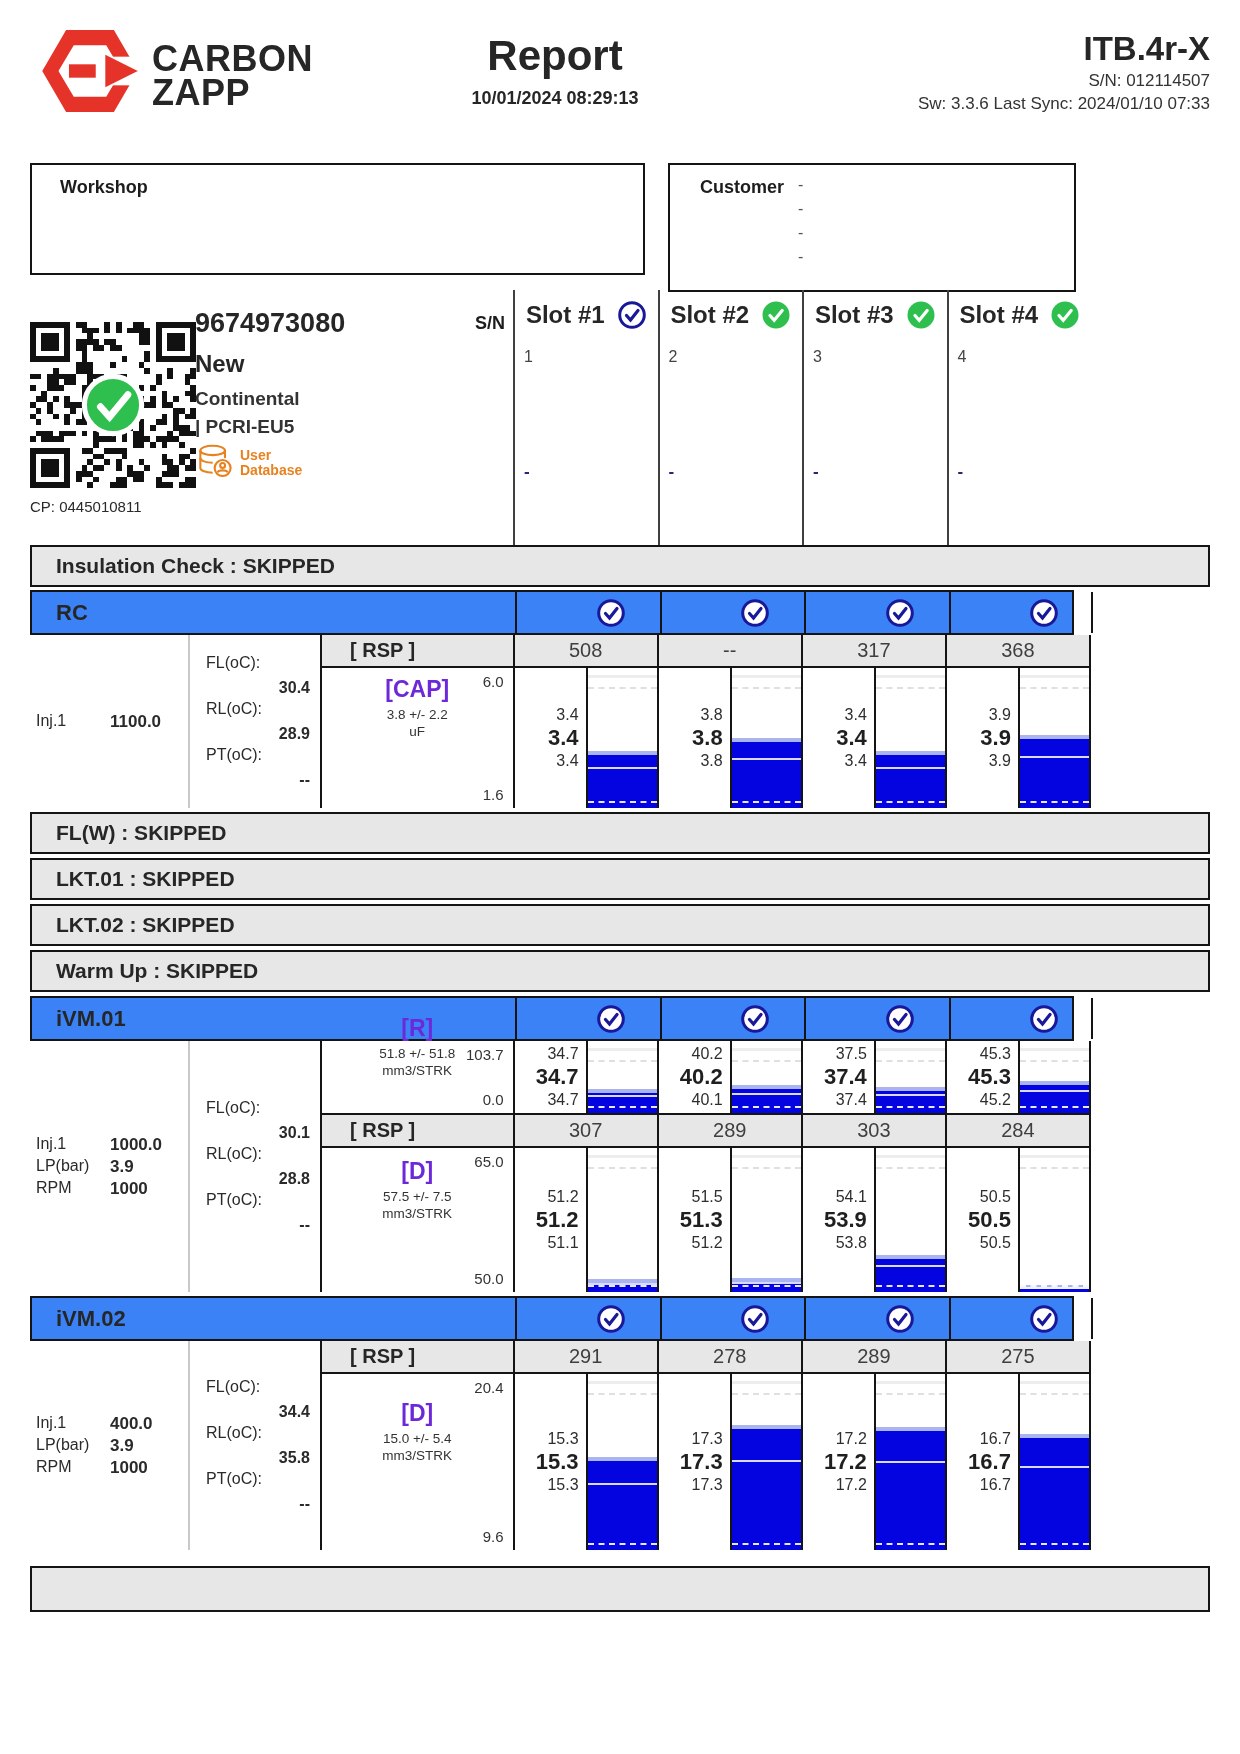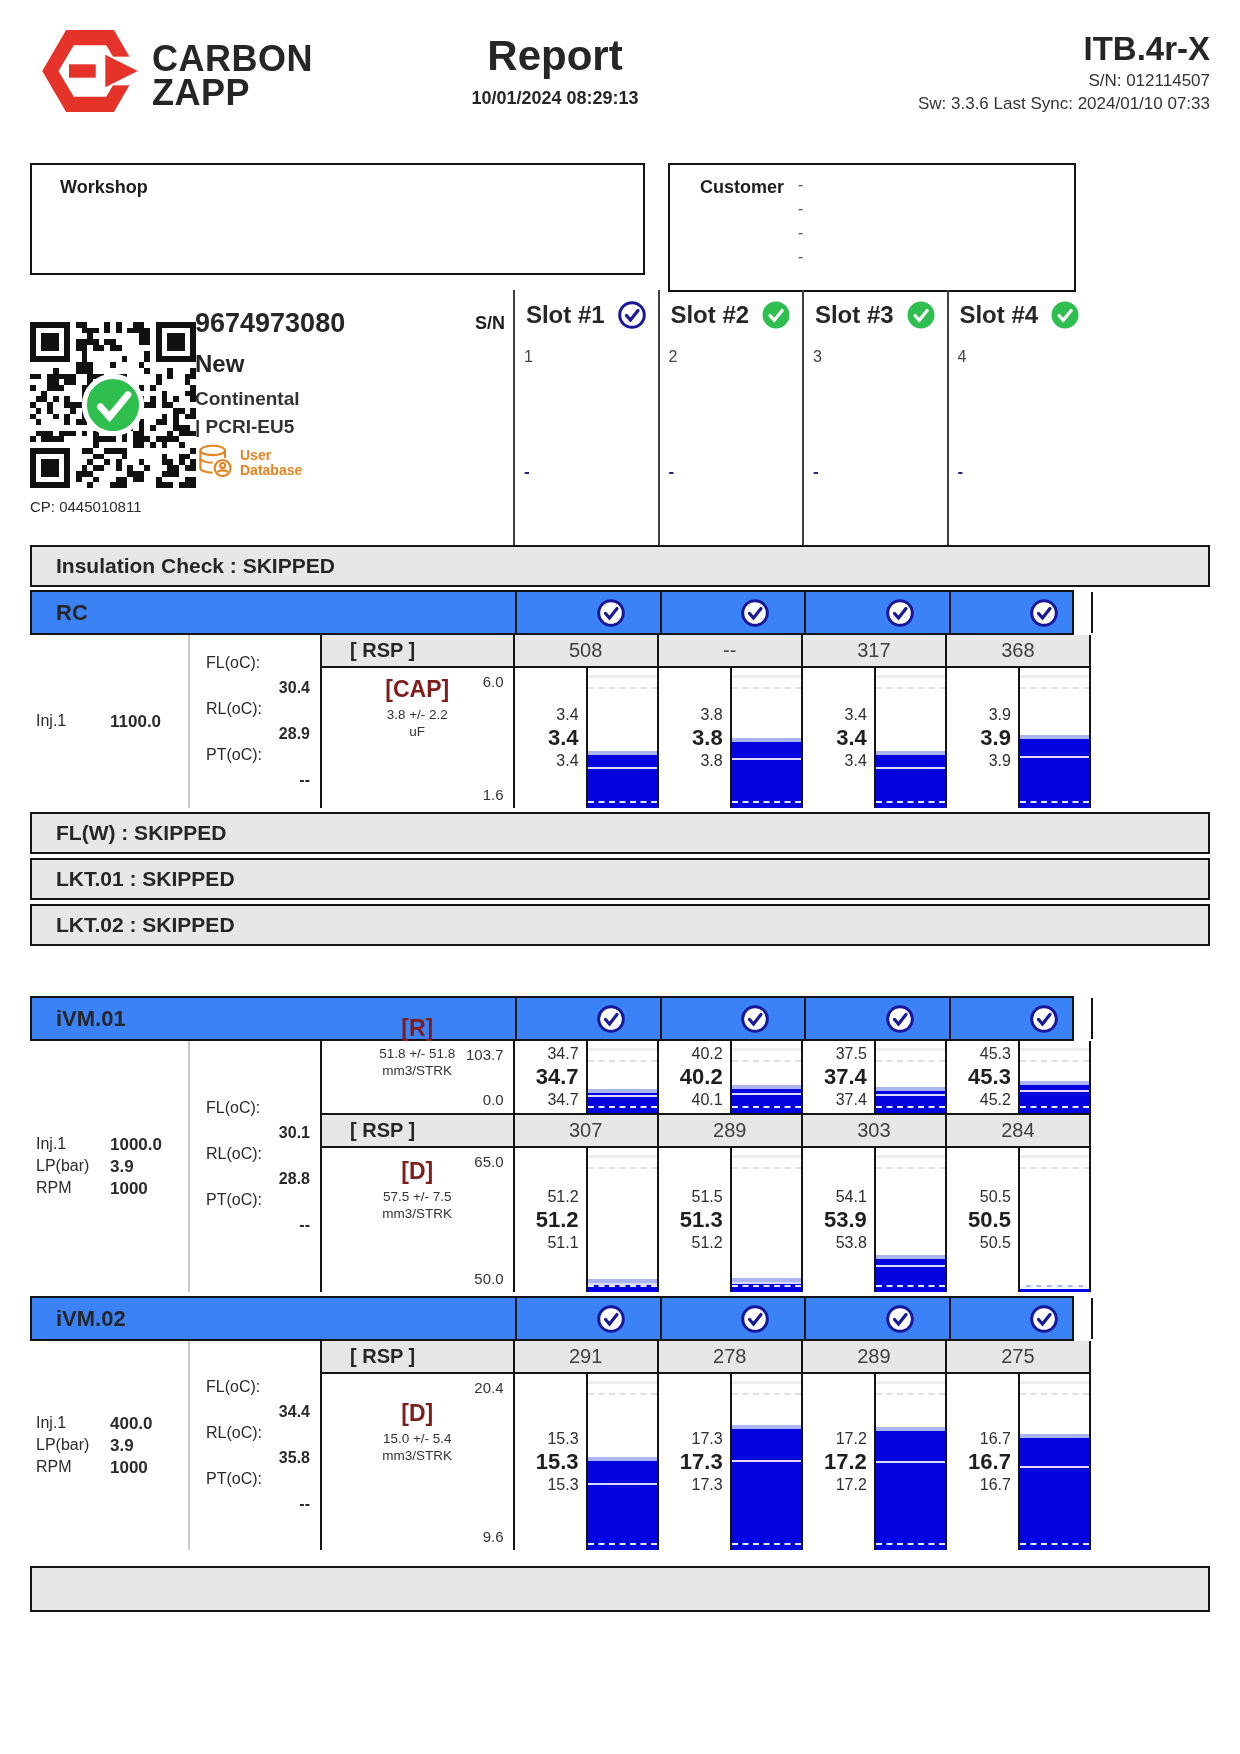--- a/index.html
+++ b/index.html
@@ -53,21 +53,21 @@
   .rows{position:absolute;left:290px;top:0;width:771px;border-right:2px solid #141414;}
   .row{display:flex;width:100%;border-bottom:2px solid #141414;}
   .row:last-child{border-bottom:none;}
   .rowswrap{border-bottom:2px solid #141414;}
   .paramcell{width:193px;position:relative;border-left:2px solid #141414;}
   .rsprow{background:#e7e7e7;height:33px;}
   .rsprow .paramcell{display:flex;align-items:center;padding-left:28px;font-size:20px;font-weight:700;color:#262626;}
   .rspval{width:144.5px;border-left:2px solid #141414;display:flex;align-items:center;justify-content:center;font-size:20px;color:#3f3f3f;}
   .chartrow{background:#fff;}
   .chartrow .paramcell{display:flex;flex-direction:column;align-items:center;justify-content:center;padding-bottom:8%;}
-  .pname{font-size:23px;font-weight:800;color:#7f1d1d;}
+  .pname{font-size:23px;font-weight:800;color:#6d28d9;}
   .ptol{font-size:13.5px;color:#333;margin-top:4px;}
   .punit{font-size:13.5px;color:#333;margin-top:2px;}
   .smax{position:absolute;top:5px;right:9px;font-size:15px;color:#333;}
   .smin{position:absolute;bottom:5px;right:9px;font-size:15px;color:#333;}
   .slotcell{width:144.5px;border-left:2px solid #141414;display:flex;}
   .nums{width:50%;display:flex;flex-direction:column;align-items:flex-end;justify-content:center;padding-right:7px;gap:1px;}
   .nums .sv{font-size:16px;color:#2e2e2e;}
   .nums .bv{font-size:22px;font-weight:800;color:#1f1f1f;}
   .bararea{width:50%;position:relative;border-left:2px solid #141414;}
   .guideA{position:absolute;left:0;right:0;top:7px;border-top:3px solid #ededed;}
@@ -604,20 +604,23 @@
       </div>
       <div class="banner" style="top: 812px; height: 42px;">
         <div class="t">FL(W) : SKIPPED</div>
       </div>
       <div class="banner" style="top: 858px; height: 42px;">
         <div class="t">LKT.01 : SKIPPED</div>
       </div>
       <div class="banner" style="top: 904px; height: 42px;">
         <div class="t">LKT.02 : SKIPPED</div>
       </div>
+      <div class="banner" style="top: 950px; height: 42px;">
+        <div class="t">Warm Up : SKIPPED</div>
+      </div>
       <div class="section" style="top: 996px; height: 296px;">
         <div class="band">
           <div class="t">iVM.01</div>
           <div class="band-slot" style="left: 483px; width: 144.5px;">
             <span class="ck" style="display: inline-flex; position: absolute;">
               <svg width="30" height="30" viewBox="0 0 30 30">
                 <circle cx="15" cy="15" r="12.3" fill="#fff" stroke="#181899" stroke-width="3"></circle>
                 <path d="M9.5 15.5l4 4.5 7.5-9.5" stroke="#181899" stroke-width="3.2" fill="none" stroke-linecap="round"></path>
               </svg>
             </span>

